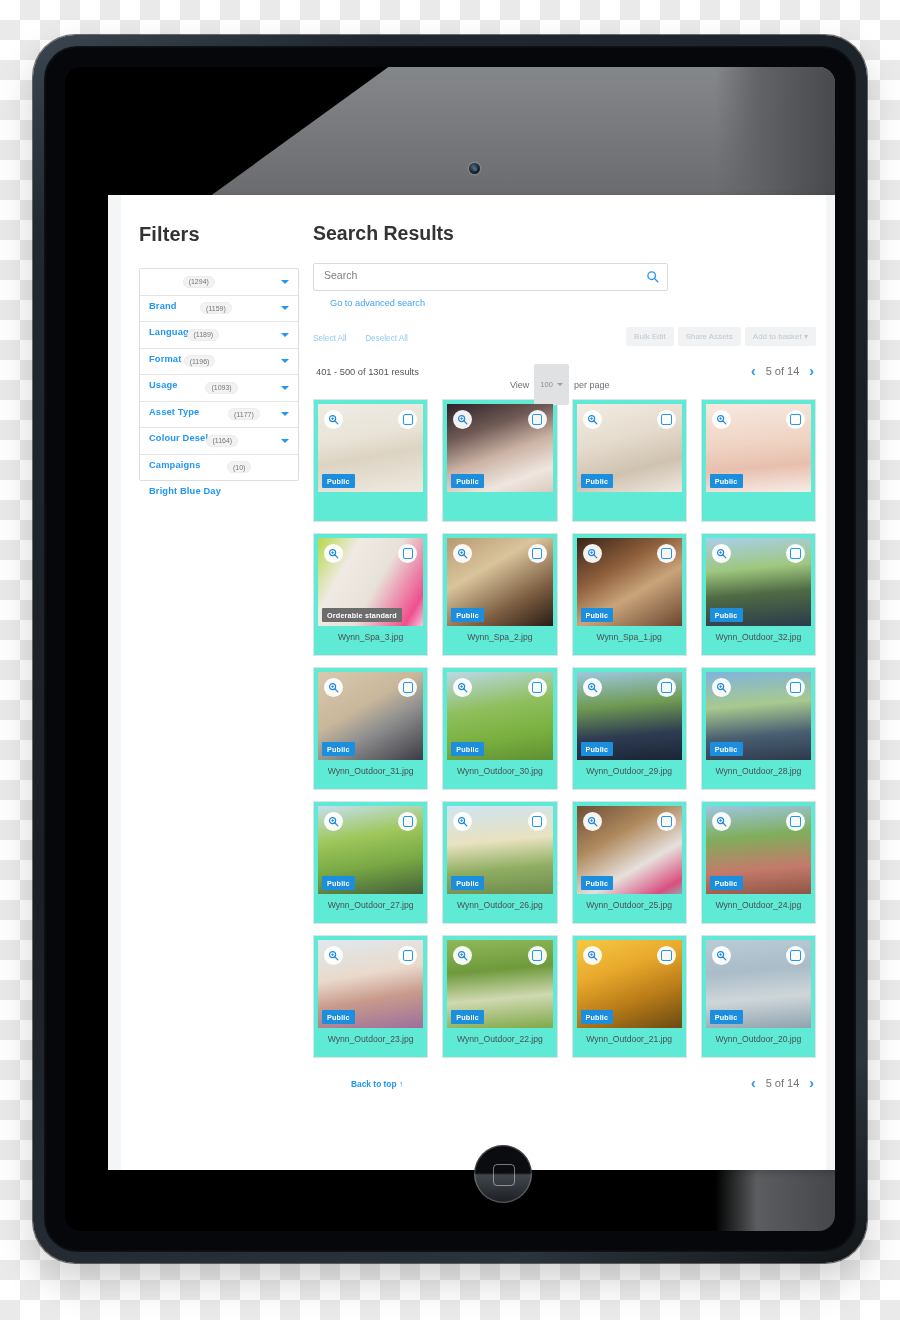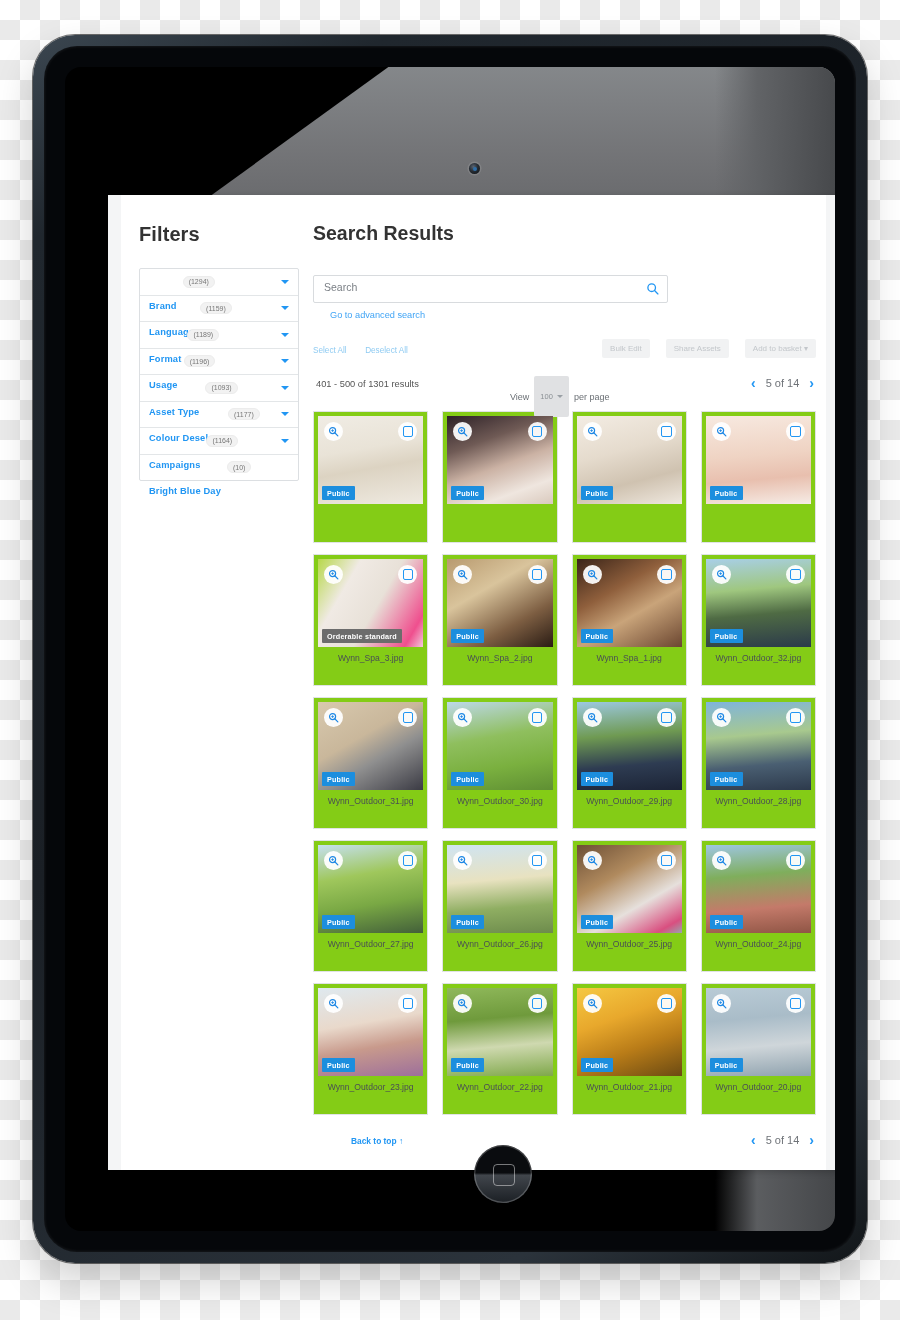--- a/index.html
+++ b/index.html
@@ -83,56 +83,56 @@
     margin-left:6px;font-size:7px;color:#777;background:#f2f2f2;border-radius:9px;
     padding:1.5px 5px 1.5px 5px;line-height:1;border:1px solid #ececec;
   }
   .caret{
     position:absolute;right:9px;top:10.5px;width:0;height:0;
     border-left:4px solid transparent;border-right:4px solid transparent;border-top:4.5px solid #2196f3;
   }
 
   
   .main{position:absolute;left:192px;top:0;right:10px;}
-  .results-title{font-size:19.5px;font-weight:bold;color:#333;margin:27px 0 30px 0;}
+  .results-title{font-size:19.5px;font-weight:bold;color:#333;margin:27px 0 18px 0;}
 
   .search-wrap{position:relative;width:355px;}
   .search-box{
     width:100%;height:28px;box-sizing:border-box;border:1px solid #d8dbde;border-radius:2px;
     padding:0 30px 4px 10px;font-size:10.5px;color:#666;background:#fff;outline:none;
     font-family:"Liberation Sans",sans-serif;
   }
   .search-box::placeholder{color:#7a7f85;}
   .search-icon{position:absolute;right:9px;top:6px;color:#2196f3;}
   .adv-search{display:block;margin:7px 0 0 17px;font-size:9.2px;color:#42a5f5;text-decoration:none;}
 
   .select-bar{position:relative;height:24px;margin-top:19px;}
   .sel-link{font-size:8.2px;color:#8fcbf2;margin-right:14px;text-decoration:none;display:inline-block;padding-top:5px;}
-  .btn-group{position:absolute;right:0;top:0;display:flex;gap:16px;}
+  .btn-group{position:absolute;right:0;top:0;display:flex;gap:4px;}
   .btn-dis{
     background:#f1f2f3;color:#c3c7cb;font-size:8px;border:none;border-radius:2px;
     padding:5px 8px;cursor:default;font-family:"Liberation Sans",sans-serif;white-space:nowrap;
   }
 
   .meta-bar{position:relative;height:26px;margin-top:10px;}
   .res-count{font-size:9.3px;color:#555;position:absolute;left:3px;top:6px;}
   .view-wrap{position:absolute;left:197px;top:3px;display:flex;align-items:center;gap:5px;}
   .view-txt{font-size:9px;color:#6b7075;}
   .per-sel{
     background:#e0e1e3;border:none;border-radius:2px;font-size:7.5px;color:#8b9095;
     padding:16px 6px;display:flex;align-items:center;gap:4px;cursor:pointer;
   }
   .per-sel .pcaret{width:0;height:0;border-left:3px solid transparent;border-right:3px solid transparent;border-top:3.5px solid #9aa0a5;}
   .pager{position:absolute;right:2px;top:3px;display:flex;align-items:center;gap:10px;}
   .pg-arrow{color:#2196f3;font-size:14px;line-height:1;cursor:pointer;font-weight:bold;}
   .pg-label{font-size:11px;color:#6f7378;}
 
   
   .grid{display:grid;grid-template-columns:repeat(4,1fr);gap:11px 14px;margin-top:12px;}
-  .card{border:1px solid #e0e3e5;background:#84cc16;padding:4px 4px 16px 4px;box-sizing:border-box;}
+  .card{border:1px solid #e0e3e5;background:#5eead4;padding:4px 4px 7px 4px;box-sizing:border-box;}
   .thumb{position:relative;width:100%;height:88px;overflow:hidden;background:#f3f3f3;}
   .thumb .ph{position:absolute;inset:0;}
   .ic-zoom,.ic-check{
     position:absolute;top:6px;width:19px;height:19px;border-radius:50%;
     background:rgba(255,255,255,.93);display:flex;align-items:center;justify-content:center;cursor:pointer;
   }
   .ic-zoom{left:6px;}
   .ic-check{right:6px;}
   .chk-sq{width:8.5px;height:8.5px;border:1.7px solid #2196f3;border-radius:2px;}
   .badge{

